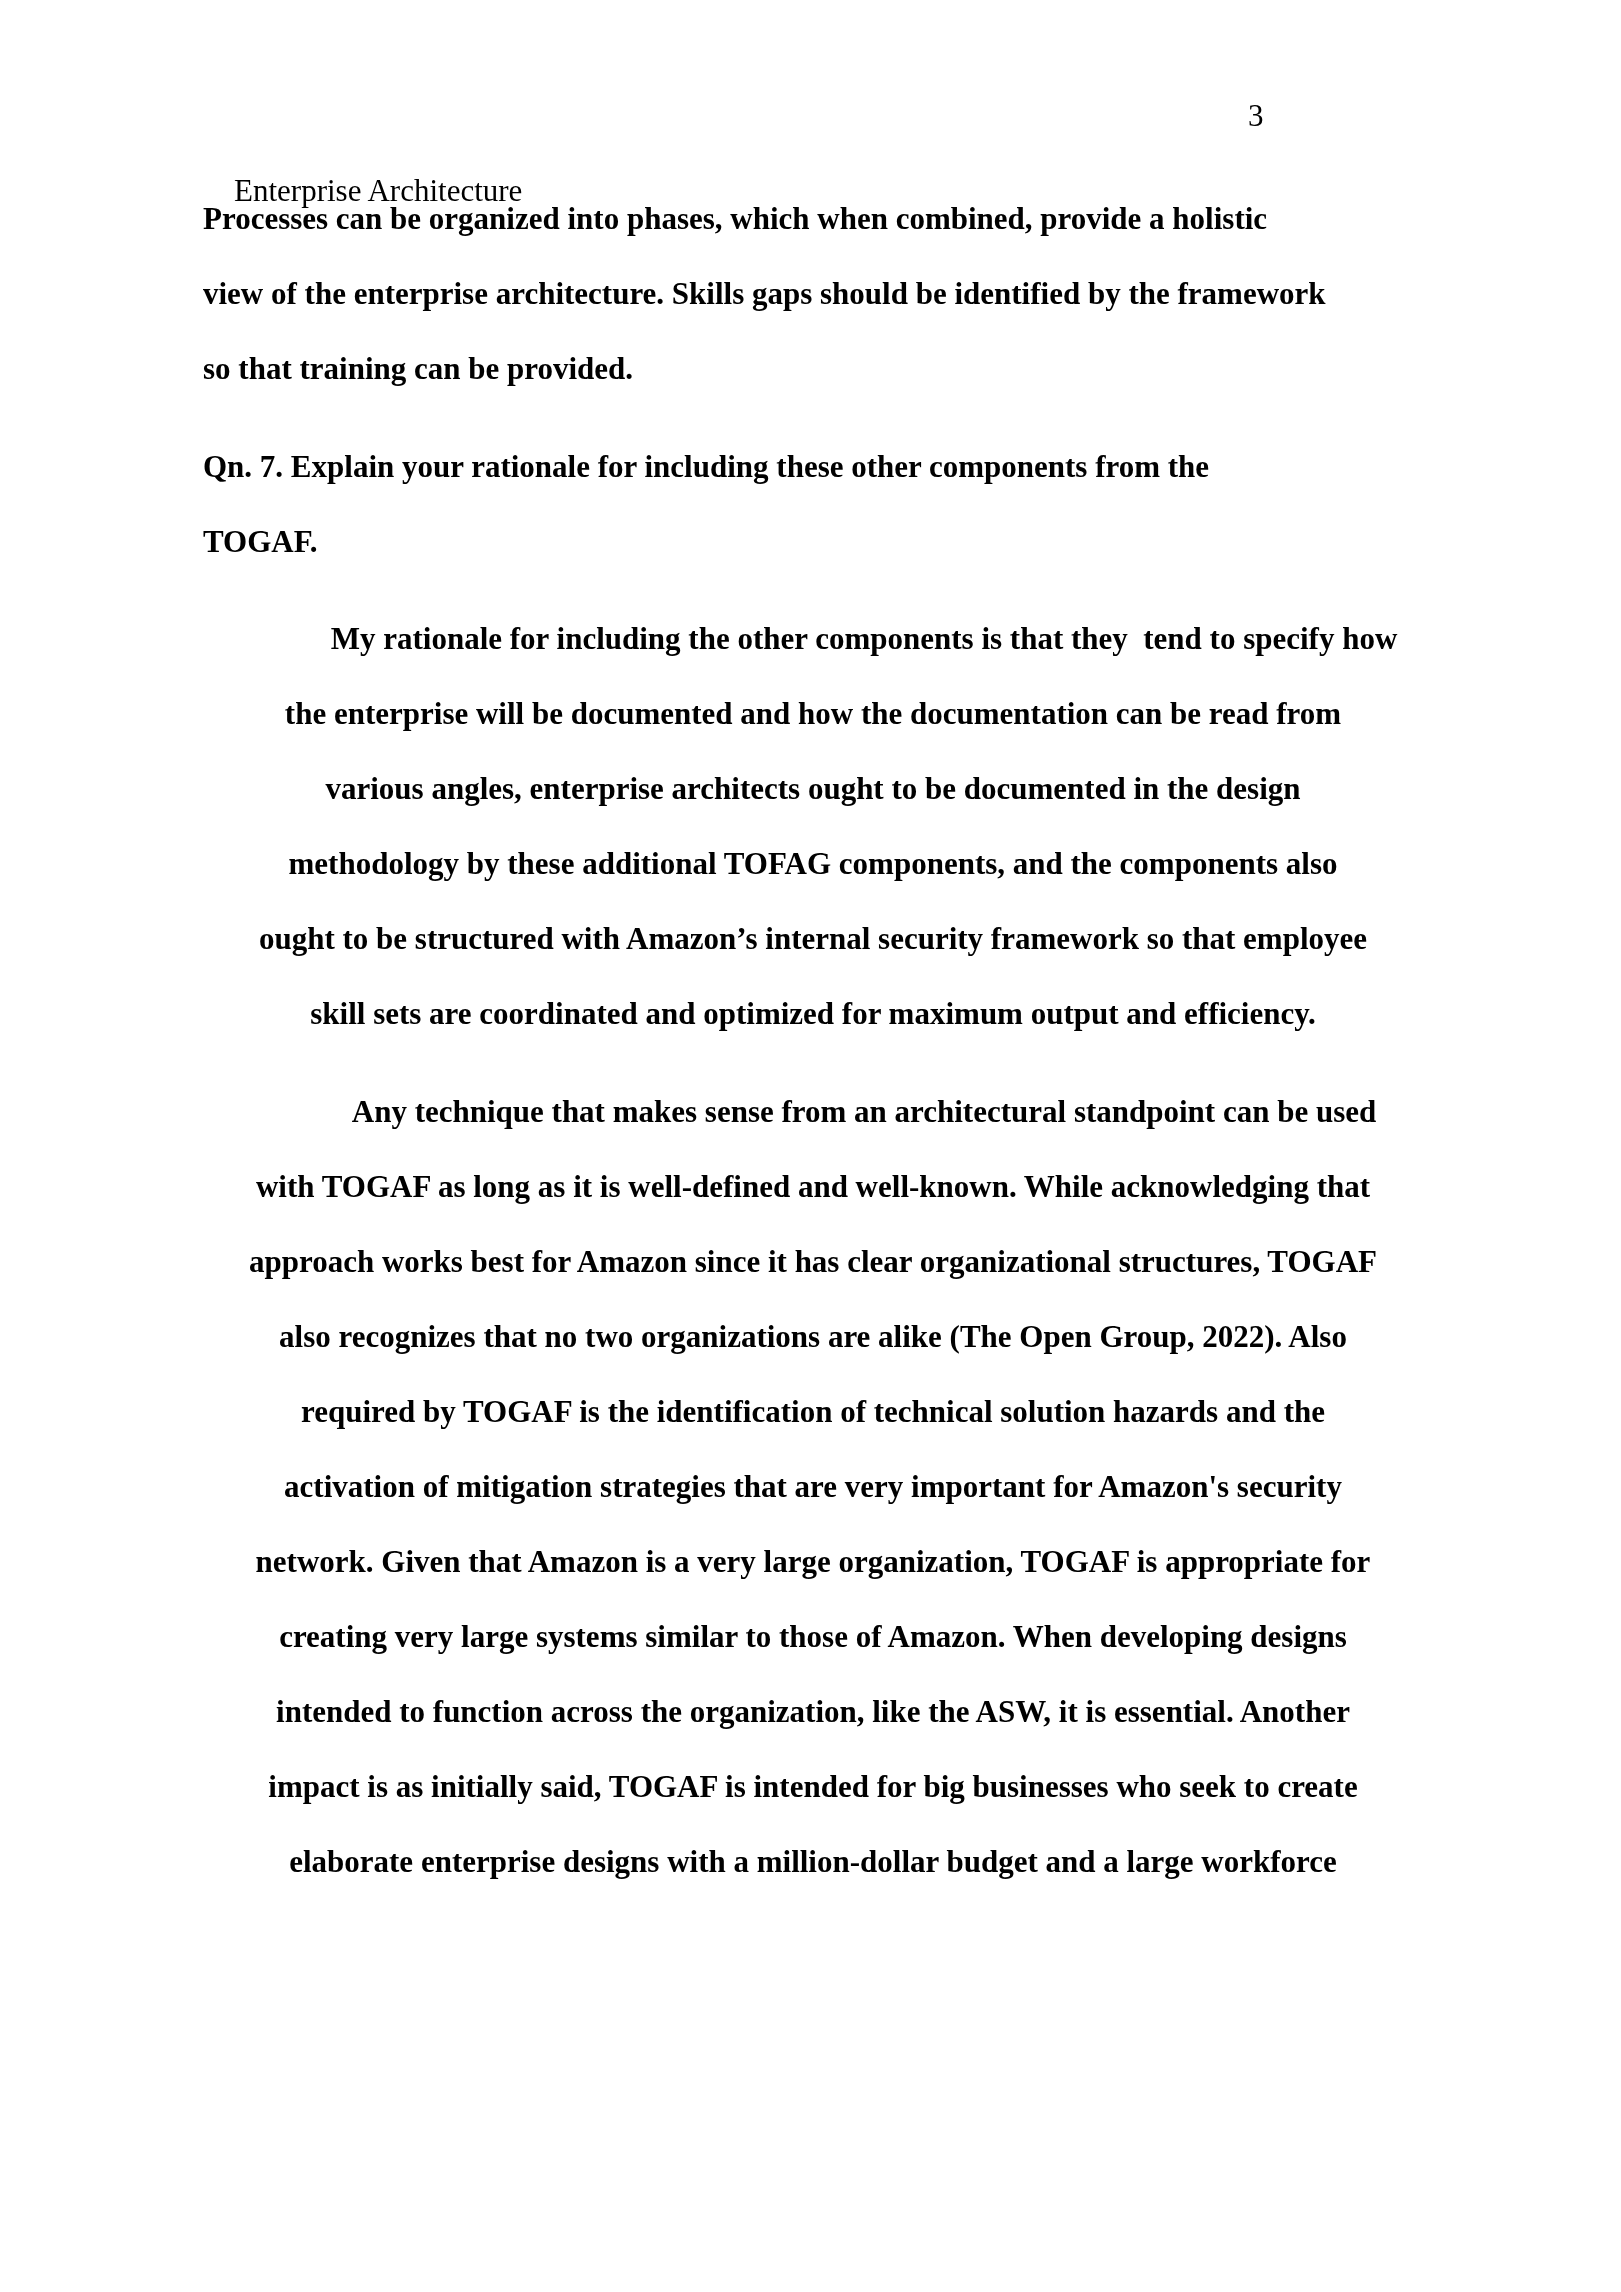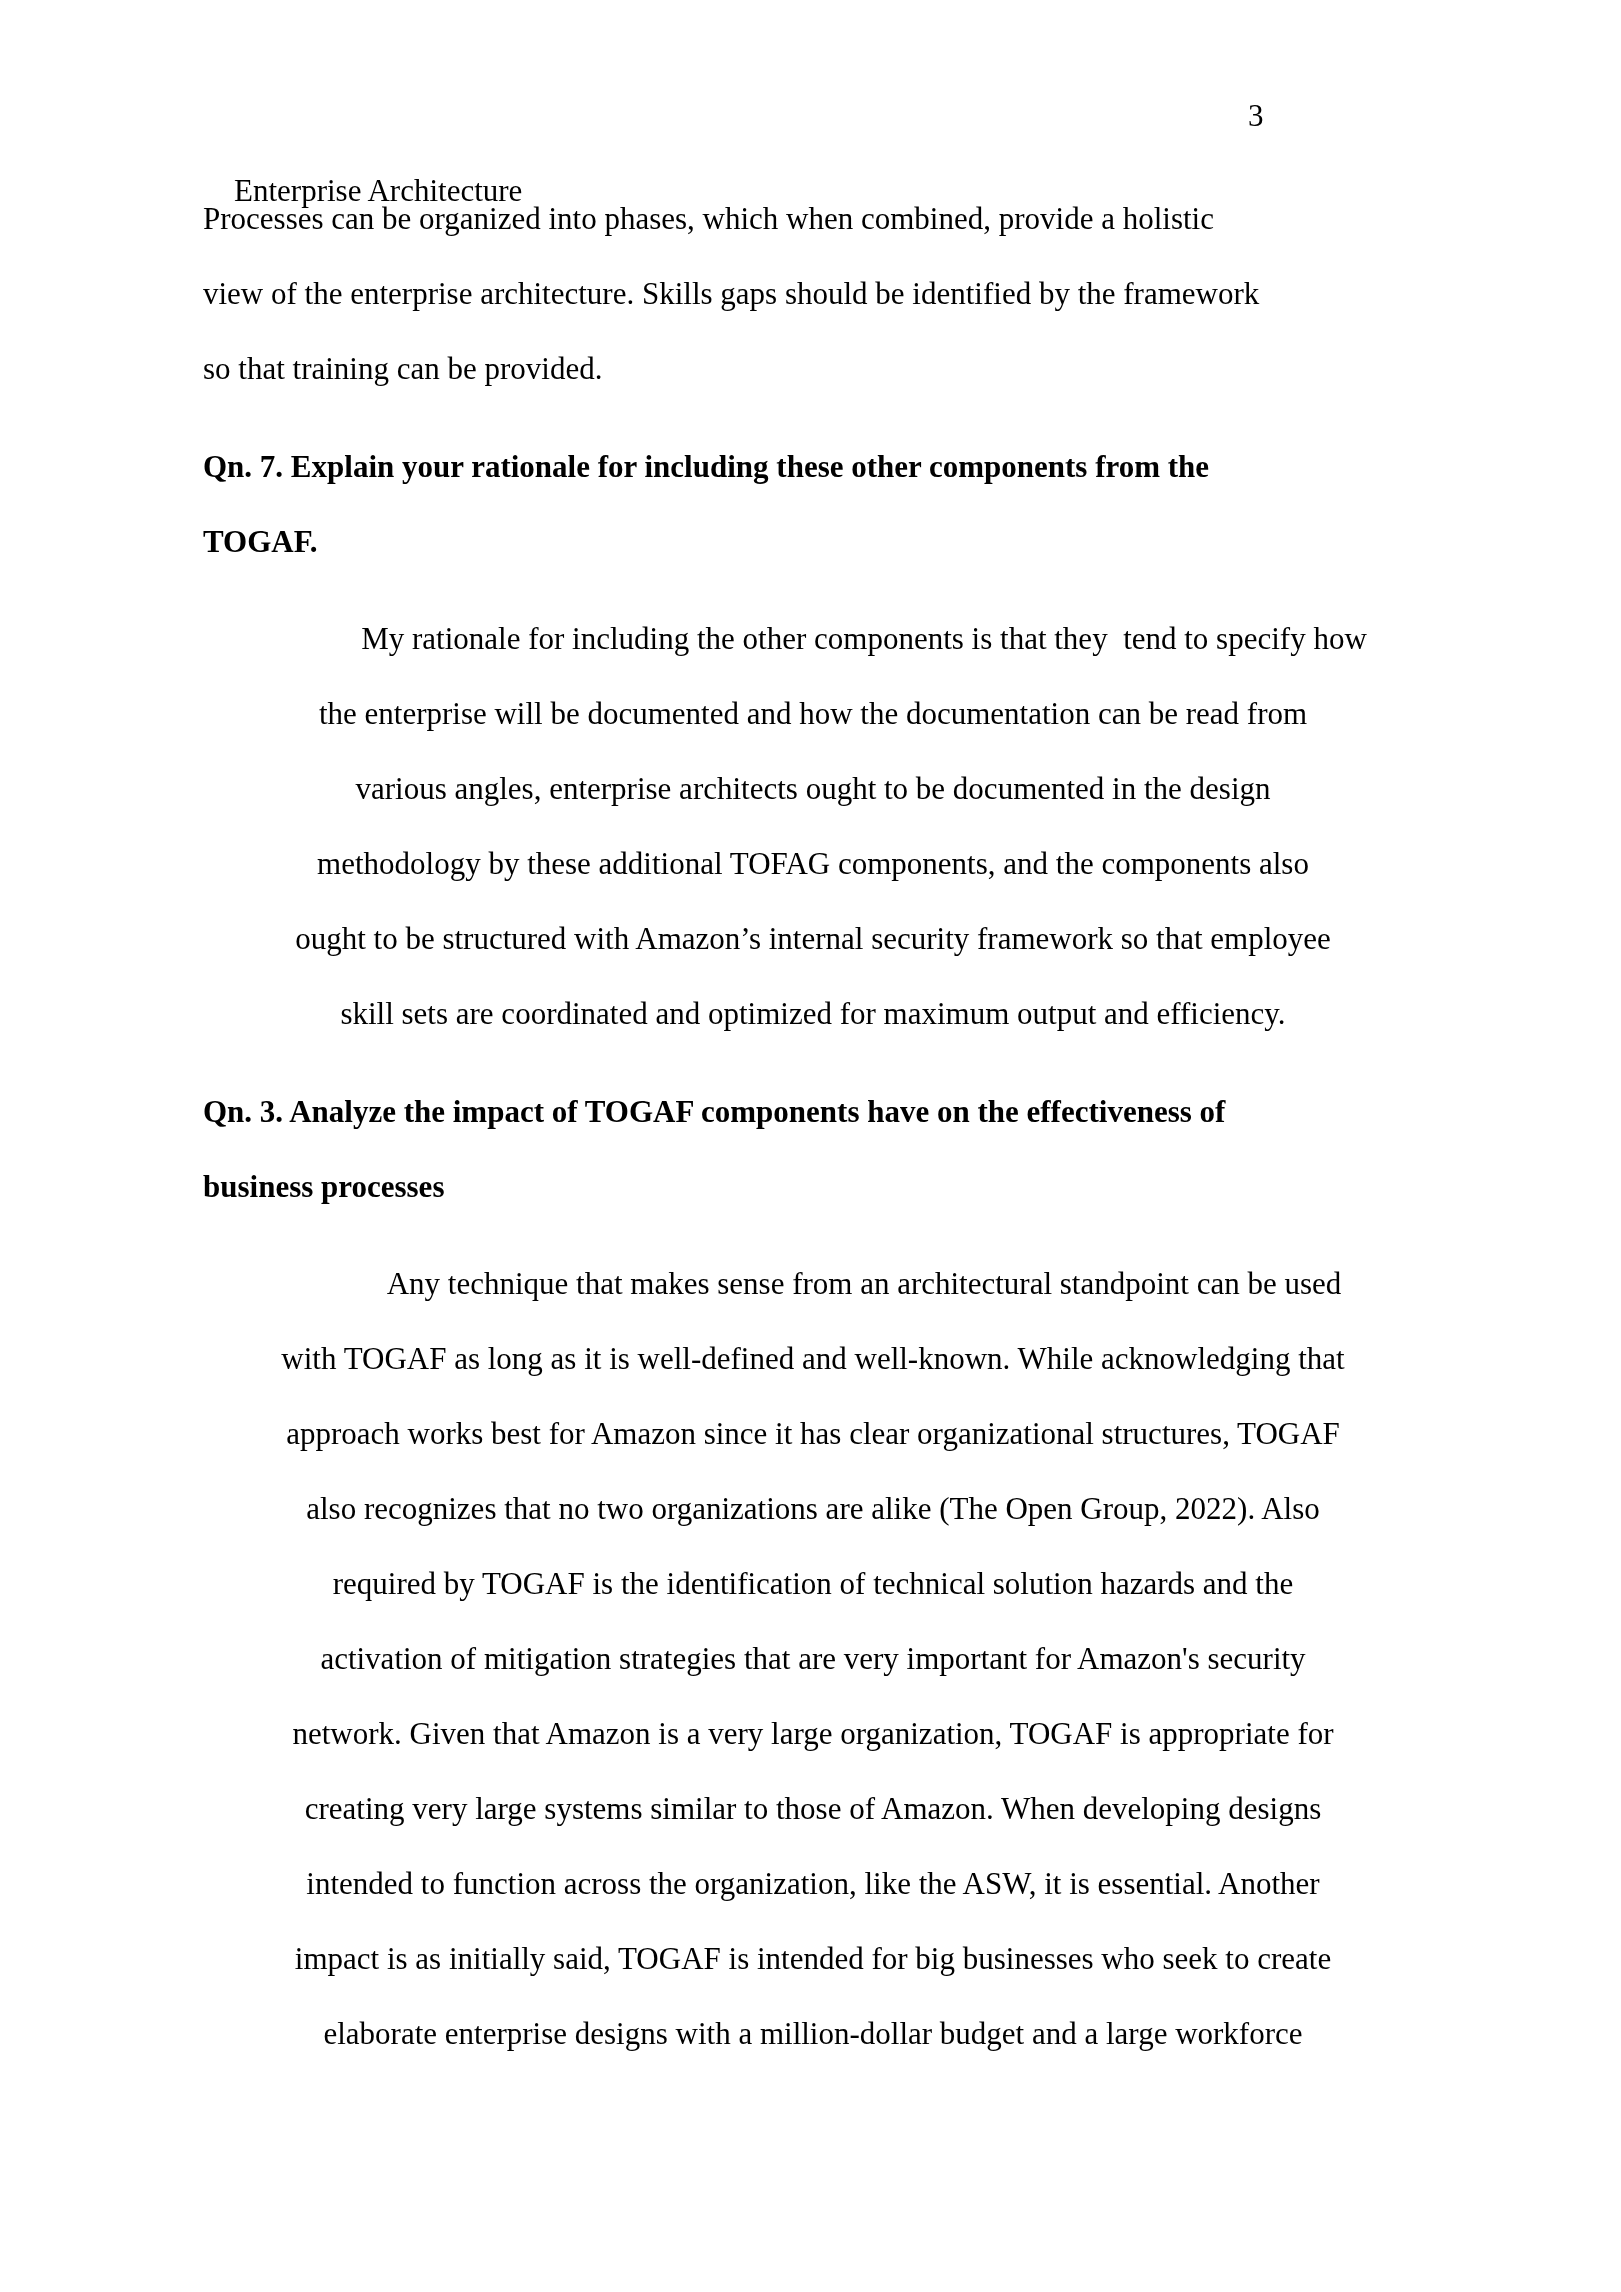--- a/index.html
+++ b/index.html
@@ -36,21 +36,21 @@
     top: 181px;
     left: 203px;
     width: 1220px;
   }
   .para, .heading {
     margin: 0 0 22.5px 0;
     padding: 0;
     font-size: 31px;
     line-height: 75px;
     white-space: pre-wrap;
-    font-weight: normal;
+    font-weight: bold;
     text-align: left;
   }
   .heading {
     font-weight: bold;
   }
   .indent {
     text-indent: 102px;
     text-align: center;
   }
 </style>
@@ -71,22 +71,20 @@
     <h2 class="heading">Qn. 7. Explain your rationale for including these other components from the
 TOGAF.</h2>
 
     <p class="para indent">My rationale for including the other components is that they  tend to specify how
 the enterprise will be documented and how the documentation can be read from
 various angles, enterprise architects ought to be documented in the design
 methodology by these additional TOFAG components, and the components also
 ought to be structured with Amazon’s internal security framework so that employee
 skill sets are coordinated and optimized for maximum output and efficiency.</p>
 
-    <h2 class="heading">Qn. 3. Analyze the impact of TOGAF components have on the effectiveness of
-business processes</h2>
 
     <p class="para indent">Any technique that makes sense from an architectural standpoint can be used
 with TOGAF as long as it is well-defined and well-known. While acknowledging that
 approach works best for Amazon since it has clear organizational structures, TOGAF
 also recognizes that no two organizations are alike (The Open Group, 2022). Also
 required by TOGAF is the identification of technical solution hazards and the
 activation of mitigation strategies that are very important for Amazon's security
 network. Given that Amazon is a very large organization, TOGAF is appropriate for
 creating very large systems similar to those of Amazon. When developing designs
 intended to function across the organization, like the ASW, it is essential. Another

